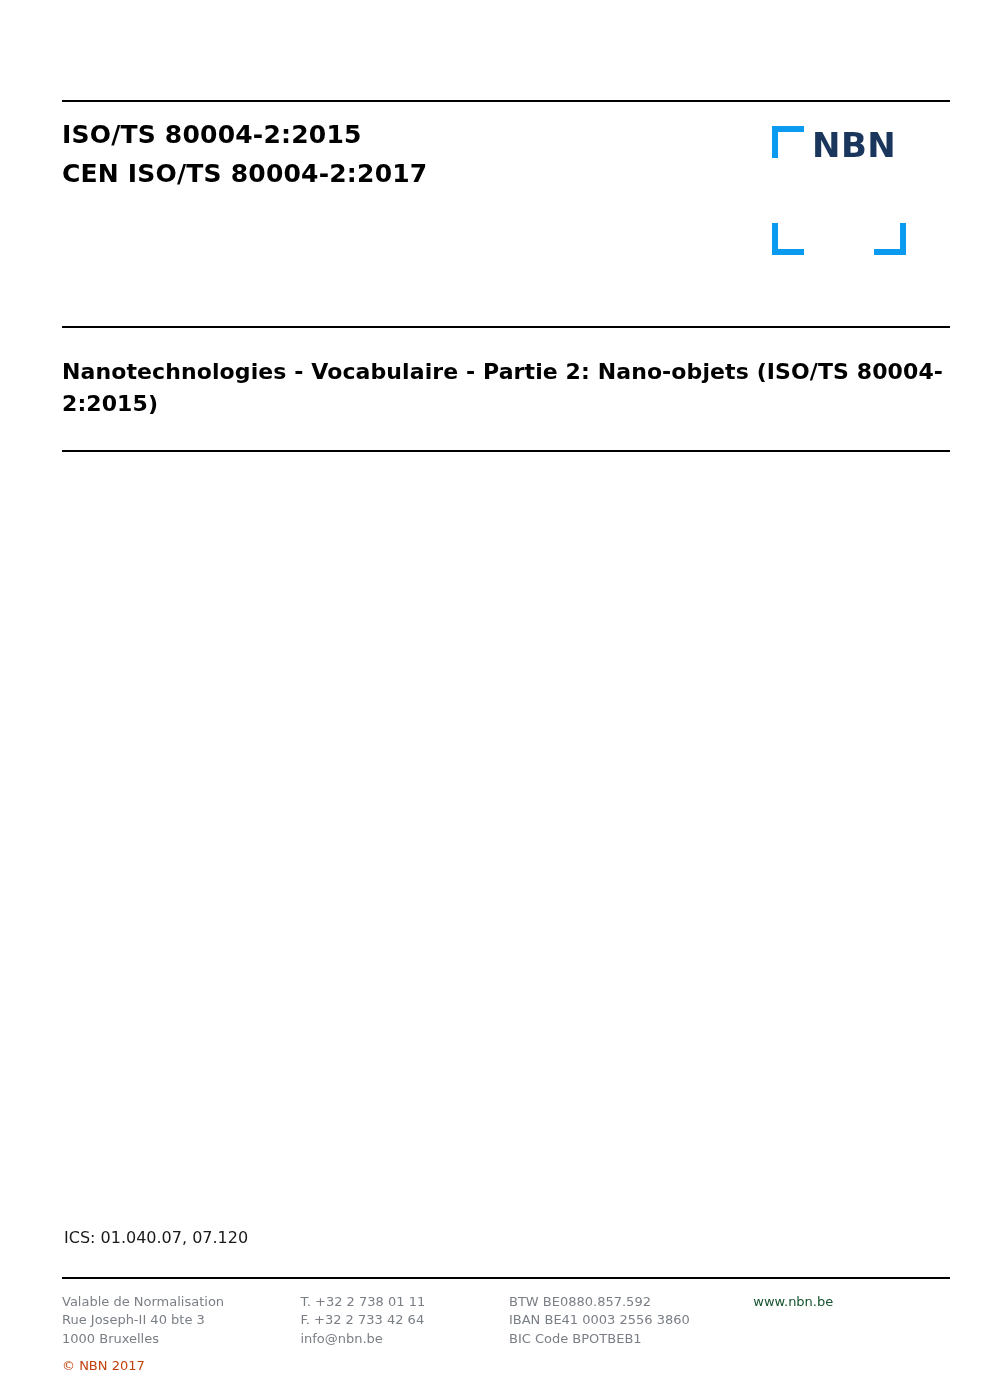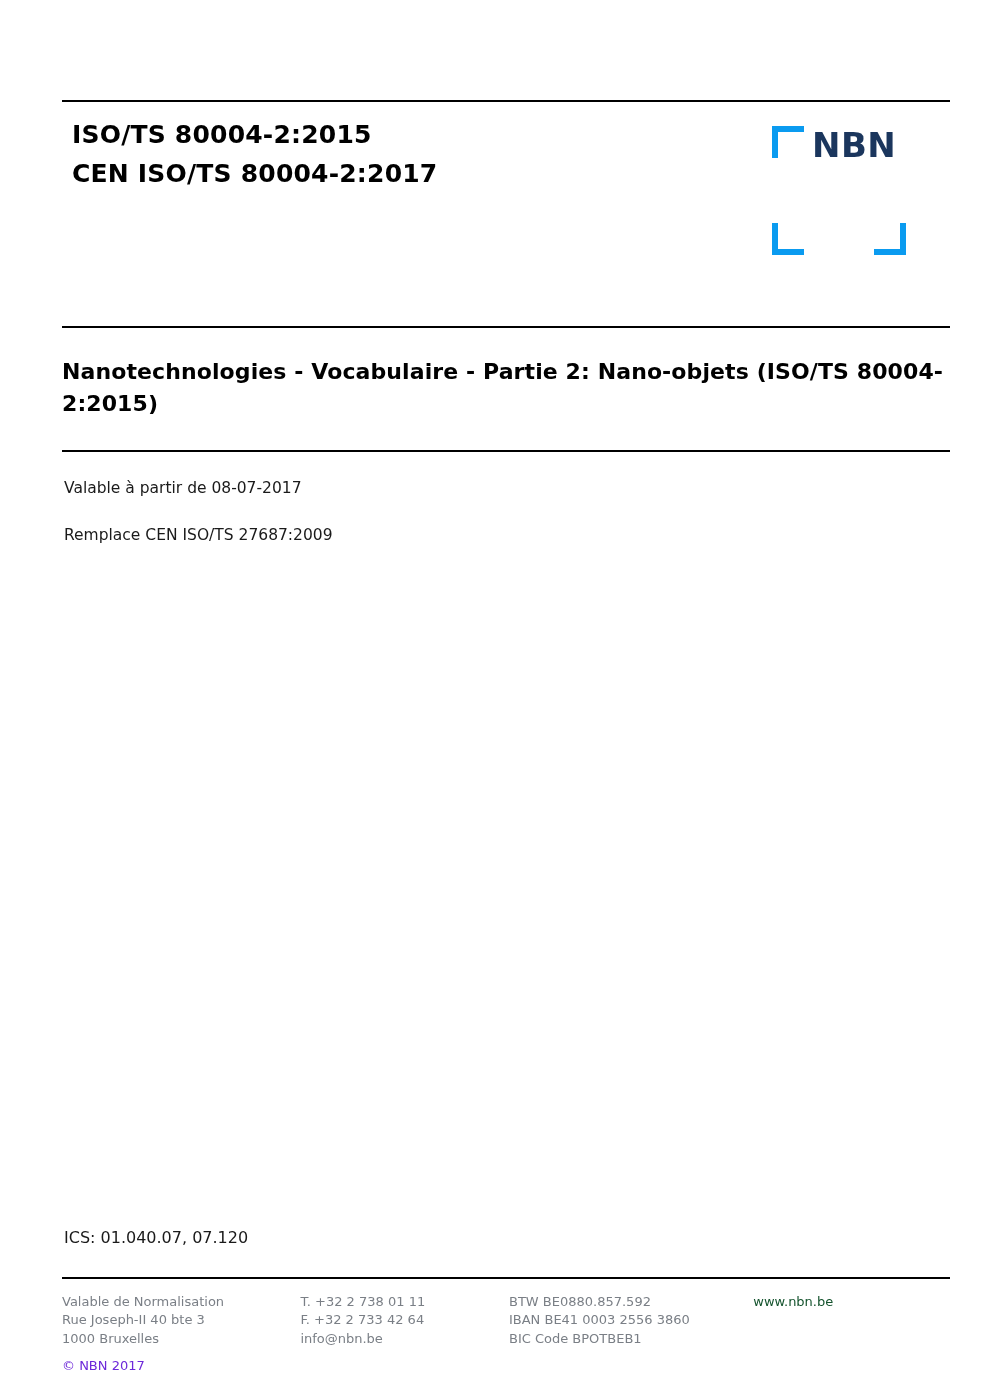--- a/index.html
+++ b/index.html
@@ -38,21 +38,20 @@
     top: 100px;
     width: 888px;
   }
   .header-inner {
     display: flex;
     justify-content: space-between;
     align-items: flex-start;
     padding-top: 14px;
     min-height: 208px;
     box-sizing: border-box;
-    margin-left: 10px;
   }
   .std-codes {
     font-size: 25px;
     font-weight: bold;
     line-height: 1.55;
     letter-spacing: 0.2px;
   }
   .std-codes div { white-space: nowrap; }
 
   
@@ -153,21 +152,21 @@
     font-weight: normal;
     text-decoration: none;
     font-size: 13px;
   }
 
   .copyright {
     position: absolute;
     left: 0;
     top: 1358px;
     font-size: 13px;
-    color: #6d28d9;
+    color: #c2410c;
   }
 </style>
 </head>
 <body>
 
 <div class="page">
   <div class="content">
 
     <div class="header-block">
       <div class="rule"></div>
@@ -184,24 +183,20 @@
         </div>
       </div>
     </div>
 
     <div class="title-block">
       <div class="rule"></div>
       <div class="doc-title">Nanotechnologies - Vocabulaire - Partie 2: Nano-objets (ISO/TS 80004-2:2015)</div>
       <div class="rule"></div>
     </div>
 
-    <div class="meta">
-      <div class="meta-line">Valable à partir de 08-07-2017</div>
-      <div class="meta-line">Remplace CEN ISO/TS 27687:2009</div>
-    </div>
 
     <div class="ics">ICS: 01.040.07, 07.120</div>
 
     <div class="footer-block">
       <div class="rule"></div>
       <div class="footer-cols">
         <div class="footer-col col-address">
           <div>Valable de Normalisation</div>
           <div>Rue Joseph-II 40 bte 3</div>
           <div>1000 Bruxelles</div>

